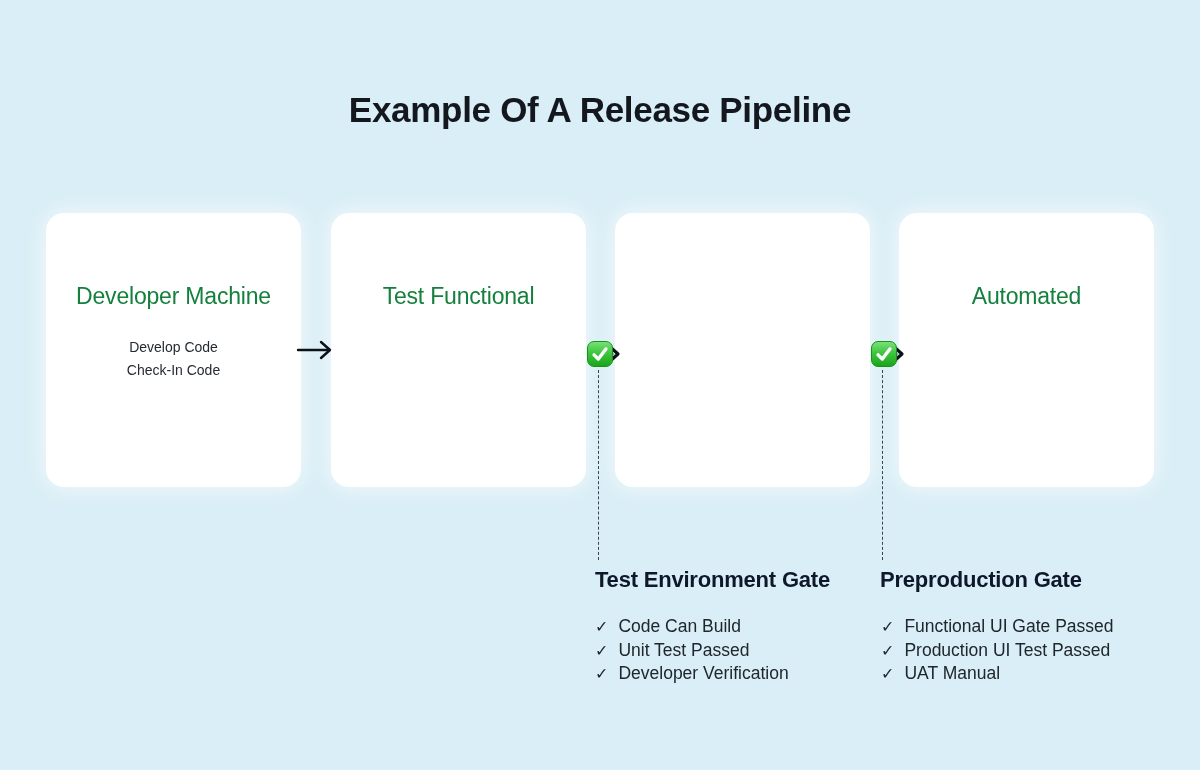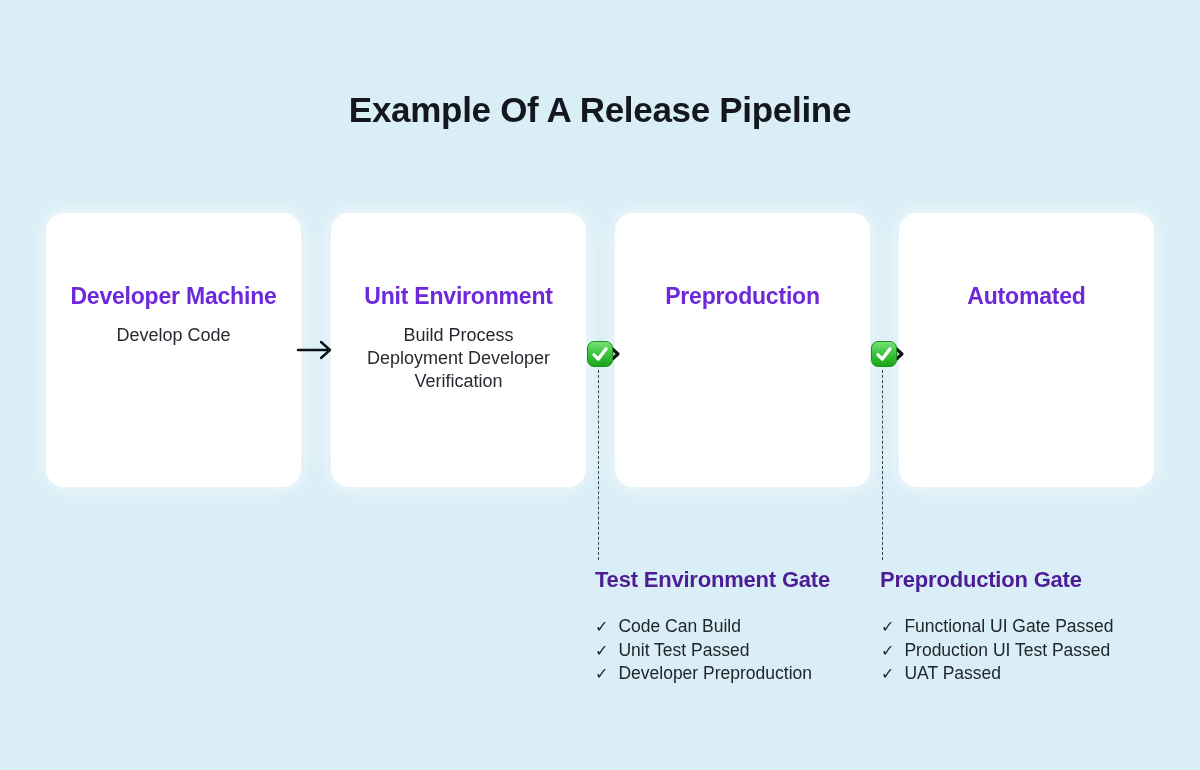--- a/index.html
+++ b/index.html
@@ -28,27 +28,27 @@
     width: 255px;
     height: 274px;
     background: #ffffff;
     border-radius: 18px;
     box-shadow: 0 0 22px 2px rgba(255,255,255,0.65);
     text-align: center;
   }
   .card-title {
     margin-top: 70px;
     font-size: 23px;
-    font-weight: 700;
-    color: #6d28d9;
+    font-weight: 400;
+    color: #15803d;
     letter-spacing: -0.2px;
   }
   .card-body {
-    margin-top: 14px;
-    font-size: 18px;
+    margin-top: 26px;
+    font-size: 14px;
     line-height: 23px;
     color: #262b31;
   }
 
   .connector-arrow { position: absolute; top: 338px; left: 296px; }
 
   .gate-check {
     position: absolute;
     top: 341px;
     width: 26px;
@@ -74,21 +74,21 @@
     border-left: 1.5px dashed #3a444e;
   }
   .dashed-line-1 { left: 598px; }
   .dashed-line-2 { left: 882px; }
 
   .gate-title {
     position: absolute;
     top: 567px;
     font-size: 22px;
     font-weight: 700;
-    color: #4c1d95;
+    color: #0f172a;
     letter-spacing: -0.2px;
   }
   .gate-title-1 { left: 595px; }
   .gate-title-2 { left: 880px; }
 
   .gate-list { position: absolute; top: 615px; }
   .gate-list-1 { left: 595px; }
   .gate-list-2 { left: 881px; }
   .gate-row {
     display: flex;
@@ -104,34 +104,29 @@
 <body>
 
 <div class="canvas">
 
   <div class="page-title">Example Of A Release Pipeline</div>
 
   <div class="card" style="left:46px">
     <div class="card-title">Developer Machine</div>
     <div class="card-body">
       <div>Develop Code</div>
+      <div>Check-In Code</div>
     </div>
   </div>
 
   <div class="card" style="left:331px">
-    <div class="card-title">Unit Environment</div>
-    <div class="card-body">
-      <div>Build Process</div>
-      <div>Deployment Developer</div>
-      <div>Verification</div>
-    </div>
+    <div class="card-title">Test Functional</div>
   </div>
 
   <div class="card" style="left:615px">
-    <div class="card-title">Preproduction</div>
   </div>
 
   <div class="card" style="left:899px">
     <div class="card-title">Automated</div>
     <div class="card-body"></div>
   </div>
 
   <svg class="connector-arrow" width="40" height="24" viewBox="0 0 40 24">
     <line x1="2" y1="12" x2="31" y2="12" stroke="#0c1117" stroke-width="2.4" stroke-linecap="round"></line>
     <path d="M25 4 L34 12 L25 20" fill="none" stroke="#0c1117" stroke-width="2.4" stroke-linecap="round" stroke-linejoin="round"></path>
@@ -165,33 +160,33 @@
     <div class="gate-row">
       <span class="check-glyph">✓</span>
       <span>Code Can Build</span>
     </div>
     <div class="gate-row">
       <span class="check-glyph">✓</span>
       <span>Unit Test Passed</span>
     </div>
     <div class="gate-row">
       <span class="check-glyph">✓</span>
-      <span>Developer Preproduction</span>
+      <span>Developer Verification</span>
     </div>
   </div>
 
   <div class="gate-title gate-title-2">Preproduction Gate</div>
   <div class="gate-list gate-list-2">
     <div class="gate-row">
       <span class="check-glyph">✓</span>
       <span>Functional UI Gate Passed</span>
     </div>
     <div class="gate-row">
       <span class="check-glyph">✓</span>
       <span>Production UI Test Passed</span>
     </div>
     <div class="gate-row">
       <span class="check-glyph">✓</span>
-      <span>UAT Passed</span>
+      <span>UAT Manual</span>
     </div>
   </div>
 
 </div>
 
 </body></html>

